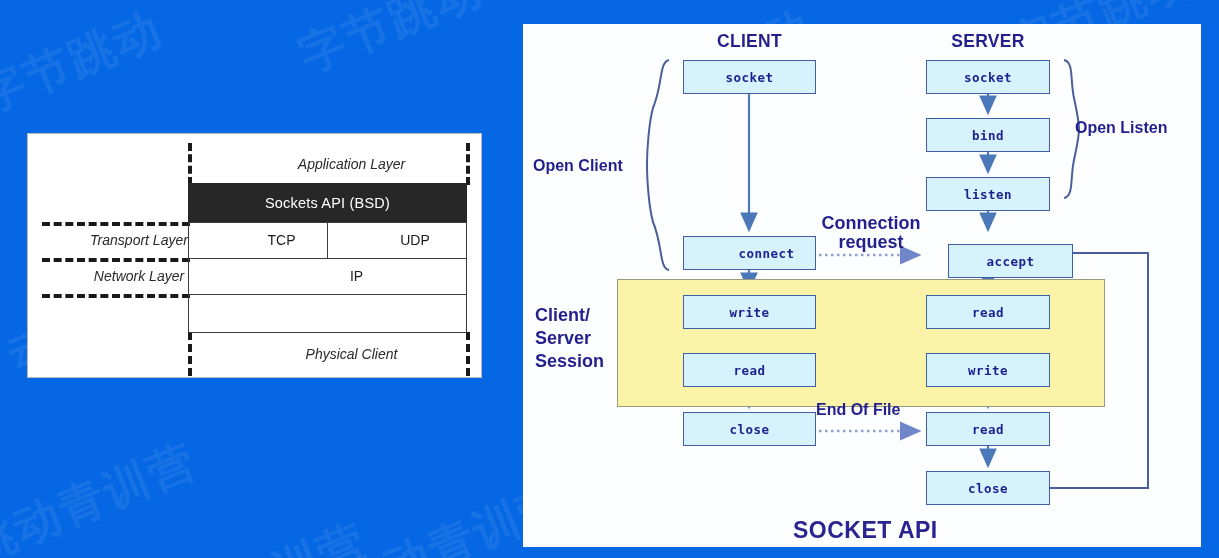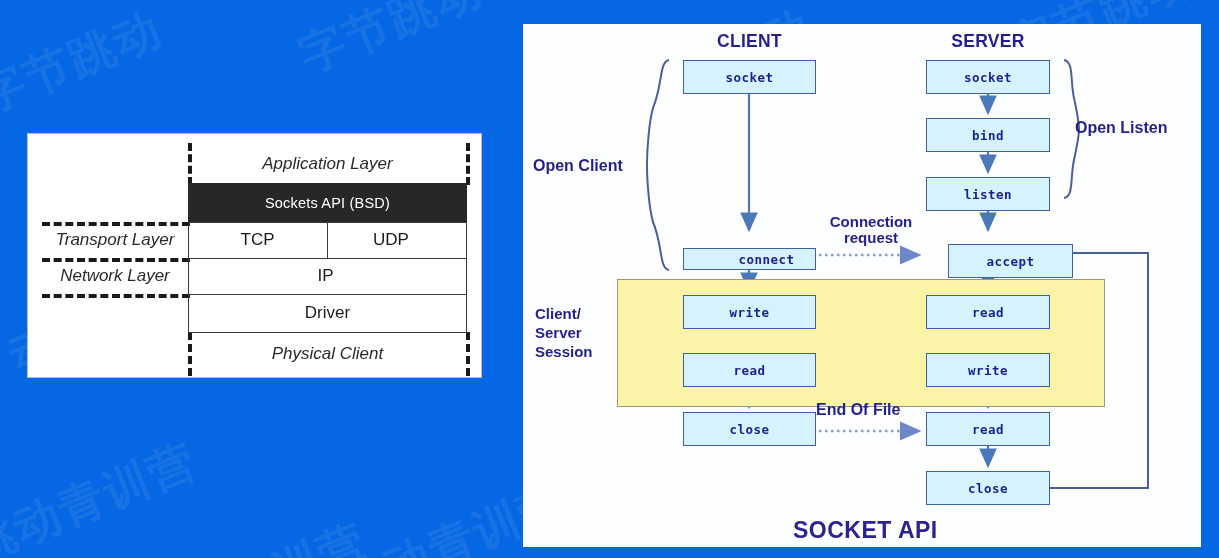--- a/index.html
+++ b/index.html
@@ -31,23 +31,24 @@
   #stack-inner{position:absolute;inset:0;}
   .dash-h{
     position:absolute;height:0;border-top:4px dashed #1a1a1a;
   }
   .dash-v{
     position:absolute;width:0;border-left:4px dashed #1a1a1a;
   }
   .thin-h{position:absolute;height:1px;background:#3a3a3a;}
   .thin-v{position:absolute;width:1px;background:#3a3a3a;}
   .stack-label{
-    position:absolute;color:#1b1b1b;font-size:17px;
+    position:absolute;color:#1b1b1b;font-size:14px;
     display:flex;align-items:center;justify-content:center;
     white-space:nowrap;
+    margin-left:24px;
   }
   .stack-label.ital{font-style:italic;color:#2a2a2a;}
   #sockets-band{
     position:absolute;background:#272727;
   }
   #sockets-band span{
     color:#fff;font-size:14.5px;letter-spacing:.2px;
   }
 
   
@@ -68,21 +69,21 @@
   }
   #session-band{
     position:absolute;background:#fbf3a8;border:1.6px solid #9a9a7a;
     box-sizing:border-box;
   }
   .hdr{
     position:absolute;color:#231f8c;font-weight:700;font-size:17.5px;
     letter-spacing:.3px;white-space:nowrap;text-align:center;
   }
   .anno{
-    position:absolute;color:#231f8c;font-weight:700;font-size:15px;
+    position:absolute;color:#231f8c;font-weight:700;font-size:18px;
     line-height:1.05;white-space:nowrap;
   }
   .anno.center{text-align:center;}
   #socket-api-title{
     position:absolute;color:#2a2490;font-weight:700;font-size:23px;
     letter-spacing:.5px;white-space:nowrap;
   }
   #juejin-wm{
     position:absolute;color:#c9ccd2;font-size:13.5px;white-space:nowrap;
     font-family:"DejaVu Sans","Liberation Sans",sans-serif;
@@ -129,25 +130,22 @@
 
     <div class="stack-label ital" style="left:160px;top:10px;width:279px;height:39px;">
       <span>Application Layer</span>
     </div>
     <div class="stack-label" style="left:160px;top:88px;width:139px;height:36px;">
       <span>TCP</span>
     </div>
     <div class="stack-label" style="left:293px;top:88px;width:140px;height:36px;">
       <span>UDP</span>
     </div>
-    <div class="stack-label" style="left:158px;top:124px;width:279px;height:36px;">
+    <div class="stack-label" style="left:165px;top:124px;width:279px;height:36px;">
       <span>IP</span>
-    </div>
-    <div class="stack-label" style="left:160px;top:160px;width:279px;height:38px;">
-      <span>Driver</span>
     </div>
     <div class="stack-label ital" style="left:160px;top:199px;width:279px;height:42px;">
       <span>Physical Client</span>
     </div>
 
     <div class="stack-label ital" style="left:12px;top:88px;width:150px;height:36px;">
       <span>Transport Layer</span>
     </div>
     <div class="stack-label ital" style="left:12px;top:124px;width:150px;height:36px;">
       <span>Network Layer</span>
@@ -218,21 +216,21 @@
                C556,112 554,122 551,136 C547,154 551,172 541,174"></path>
     </g>
   </svg>
 
   <div id="session-band" style="left:94px;top:255px;width:488px;height:128px;"></div>
 
   <div class="hdr" style="left:160px;top:7px;width:133px;">CLIENT</div>
   <div class="hdr" style="left:403px;top:7px;width:124px;">SERVER</div>
 
   <div class="fbox" style="left:160px;top:36px;width:133px;height:34px;">socket</div>
-  <div class="fbox" style="left:160px;top:224px;width:133px;height:22px;padding-left:34px;">connect</div>
+  <div class="fbox" style="left:160px;top:212px;width:133px;height:34px;padding-left:34px;">connect</div>
   <div class="fbox" style="left:160px;top:271px;width:133px;height:34px;">write</div>
   <div class="fbox" style="left:160px;top:329px;width:133px;height:34px;">read</div>
   <div class="fbox" style="left:160px;top:388px;width:133px;height:34px;">close</div>
 
   <div class="fbox" style="left:403px;top:36px;width:124px;height:34px;">socket</div>
   <div class="fbox" style="left:403px;top:94px;width:124px;height:34px;">bind</div>
   <div class="fbox" style="left:403px;top:153px;width:124px;height:34px;">listen</div>
   <div class="fbox" style="left:425px;top:212px;width:125px;height:34px;margin-top:8px;">accept</div>
   <div class="fbox" style="left:403px;top:271px;width:124px;height:34px;">read</div>
   <div class="fbox" style="left:403px;top:329px;width:124px;height:34px;">write</div>

